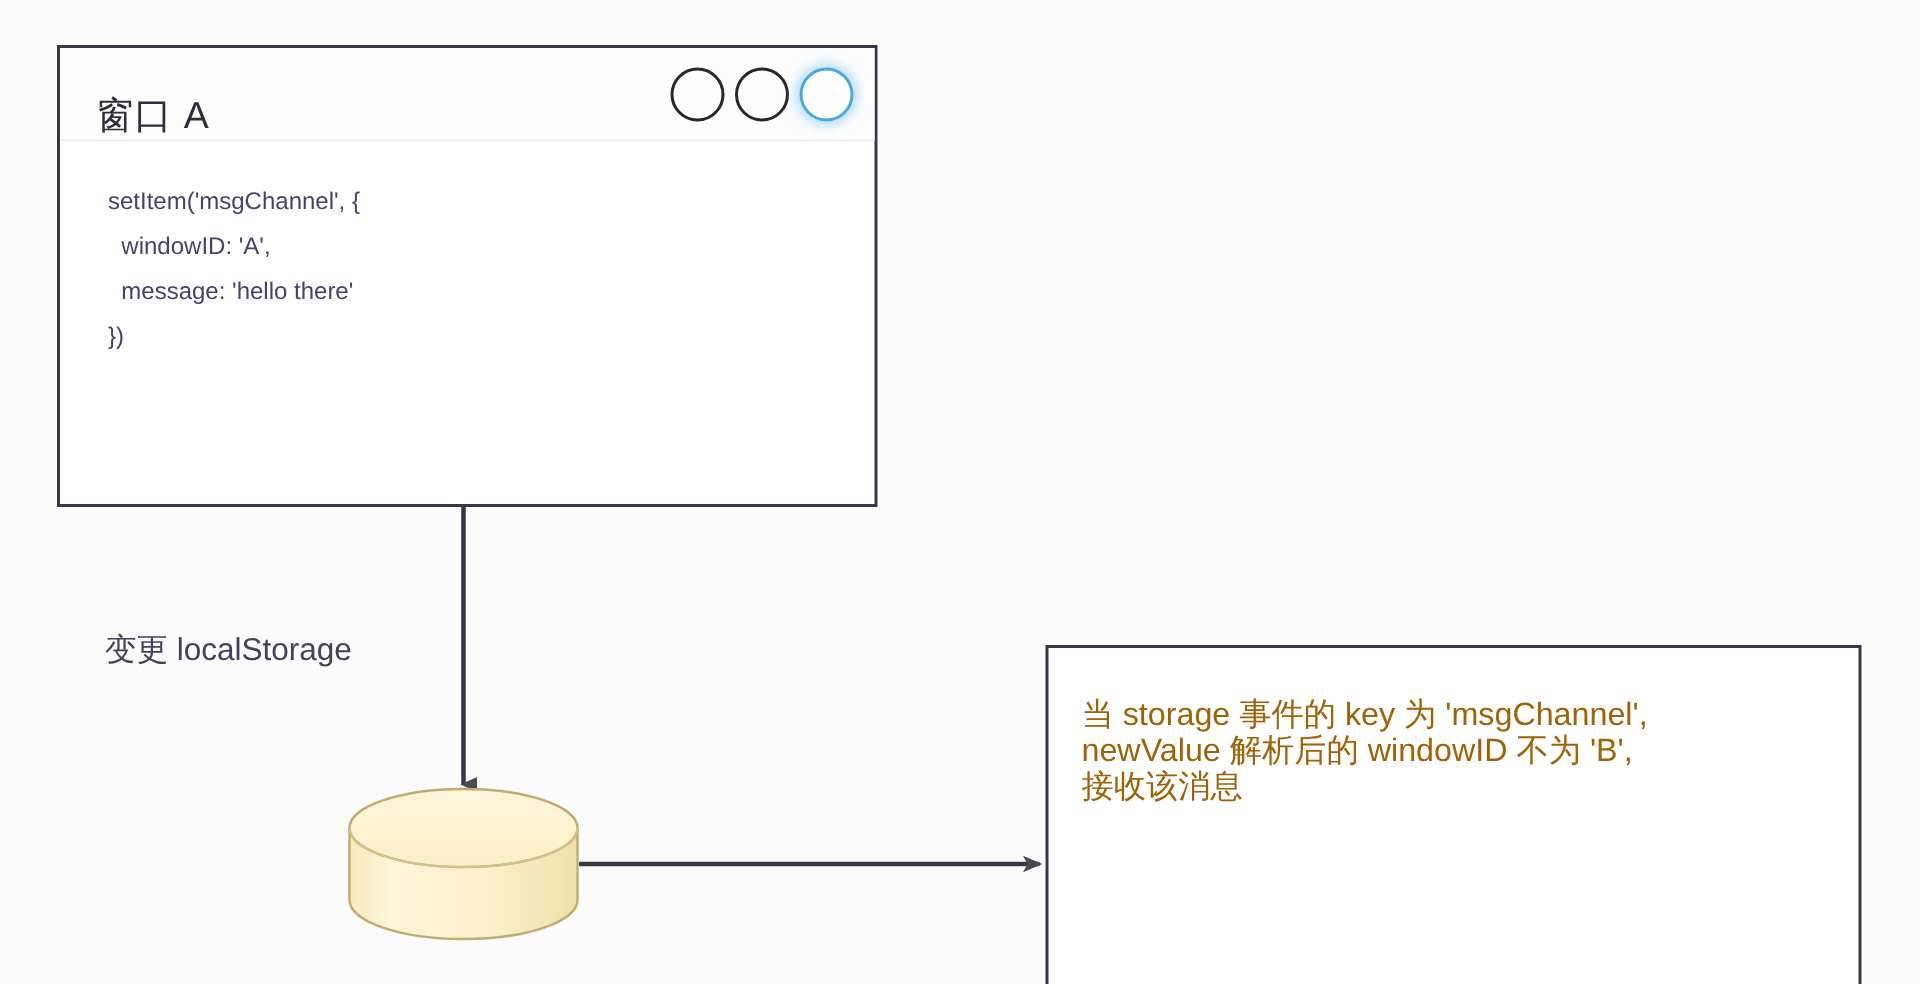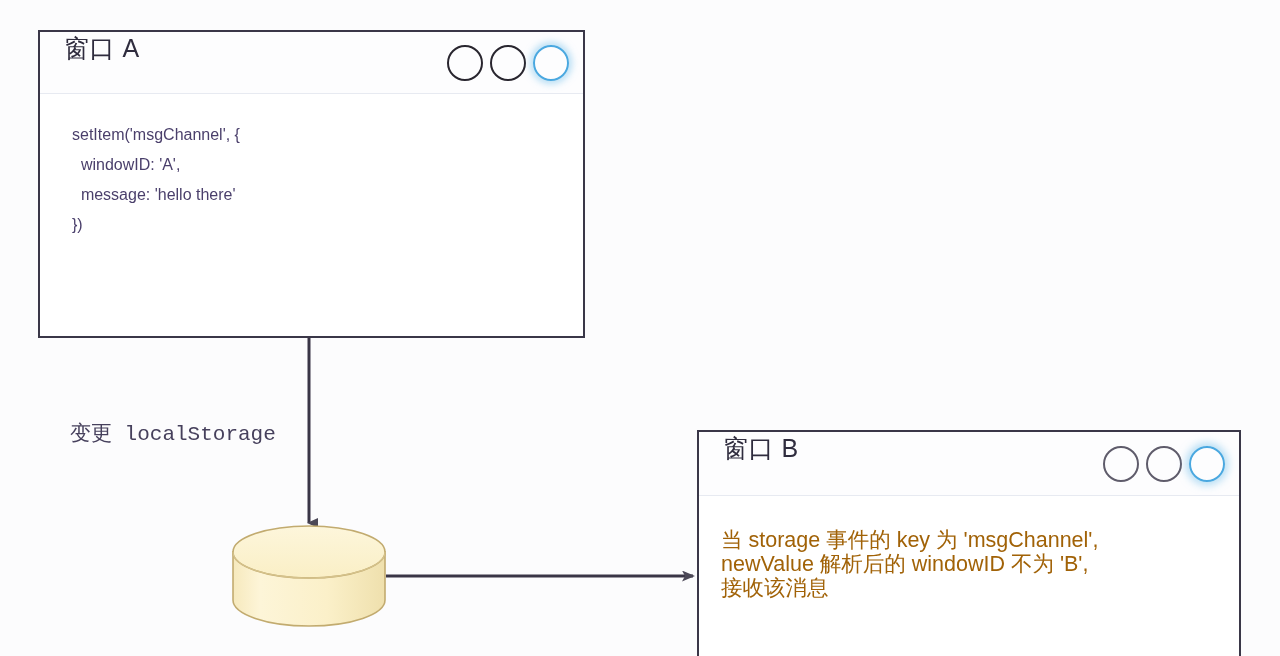--- a/index.html
+++ b/index.html
@@ -42,21 +42,21 @@
     height: 260px;
   }
 
   .titlebar {
     position: relative;
     height: 62px;
     box-sizing: border-box;
     border-bottom: 1px solid #e7eaf1;
     background: #fdfdfe;
     display: flex;
-    align-items: flex-start;
+    align-items: flex-end;
   }
   .win-b .titlebar {
     height: 64px;
   }
 
   .win-title {
     margin-left: 24px;
     font-size: 25px;
     color: #2f2c3e;
     letter-spacing: 0.5px;
@@ -109,21 +109,20 @@
   .win-b .win-body {
     padding: 32px 20px 0 22px;
   }
 
   
   .edge-label {
     position: absolute;
     font-size: 21px;
     color: #46405c;
     white-space: nowrap;
-    font-family: Liberation Mono, monospace;
   }
   .label-change {
     left: 70px;
     top: 419px;
   }
   .label-trigger {
     left: 412px;
     top: 543px;
   }
 
@@ -184,28 +183,20 @@
     </div>
     <div class="win-body">
       <div class="code">setItem('msgChannel', {
   windowID: 'A',
   message: 'hello there'
 })</div>
     </div>
   </div>
 
   <div class="window win-b">
-    <div class="titlebar">
-      <span class="win-title">窗口 B</span>
-      <span class="dots">
-        <span class="dot plain"></span>
-        <span class="dot plain"></span>
-        <span class="dot active"></span>
-      </span>
-    </div>
     <div class="win-body">
       <div class="bodytext">当 storage 事件的 key 为 'msgChannel',
 newValue 解析后的 windowID 不为 'B',
 接收该消息</div>
     </div>
   </div>
 
   <div class="edge-label label-change">变更 localStorage</div>
 
 </div>

